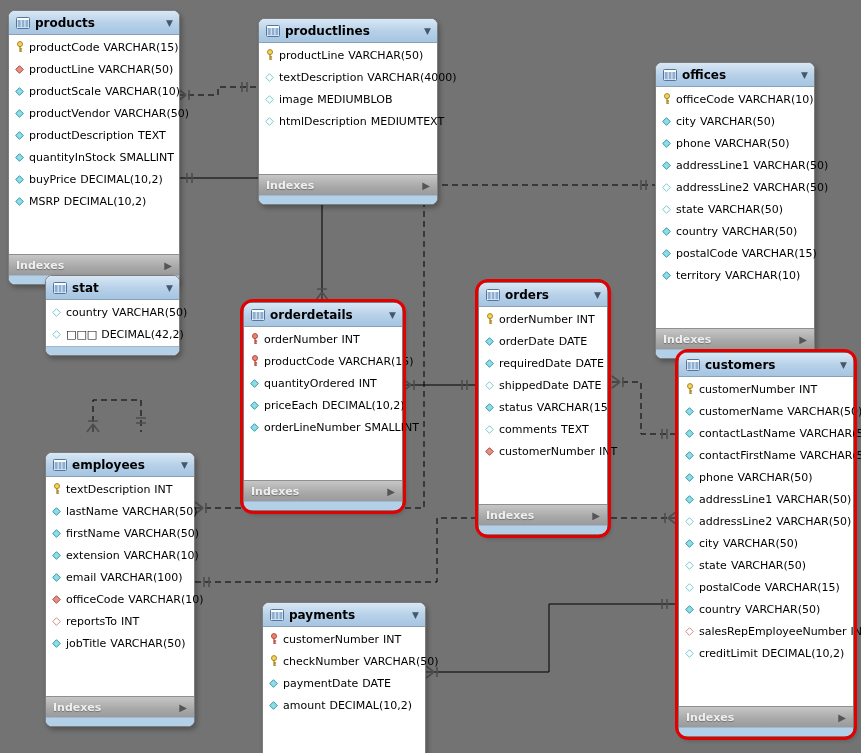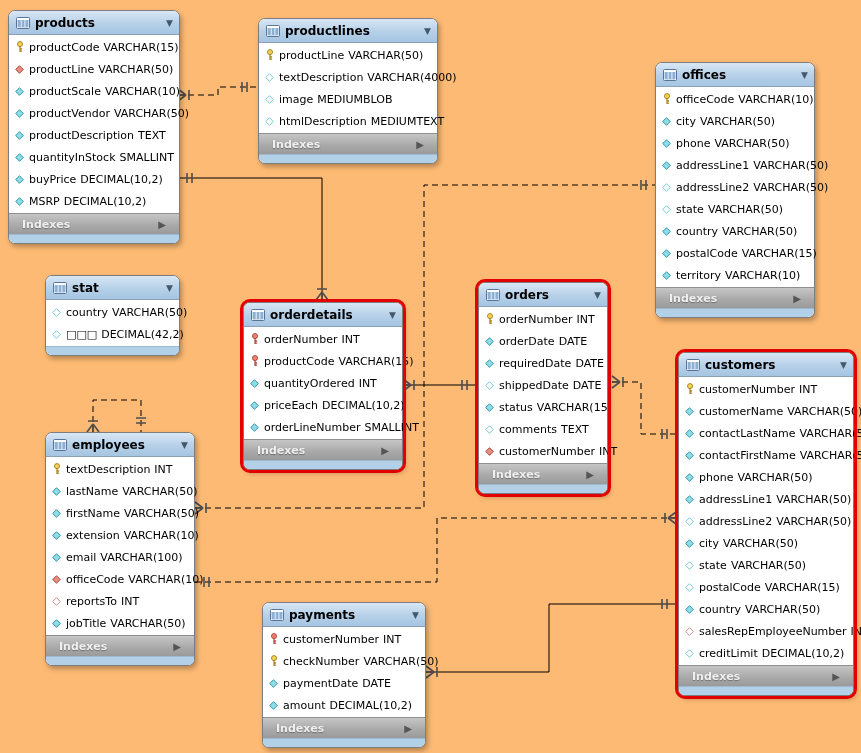--- a/index.html
+++ b/index.html
@@ -1,43 +1,43 @@
 <!DOCTYPE html>
 <html><head>
 <meta charset="utf-8">
 <style>
   html,body{margin:0;padding:0;background:#fff;}
   #canvas{
-    position:relative;width:861px;height:753px;background:#fdba74;overflow:hidden;
+    position:relative;width:861px;height:753px;background:#737373;overflow:hidden;
     font-family:"DejaVu Sans","Liberation Sans",sans-serif;
   }
   .connector-layer{position:absolute;left:0;top:0;z-index:1;}
   .table-node{
     position:absolute;z-index:2;
     border:1px solid #7d7d7d;border-radius:7px;
     background:#fff;
     box-shadow:2px 3px 5px rgba(0,0,0,.28);
   }
-  .table-node.highlighted{outline:3px solid #e30000;outline-offset:0px;}
+  .table-node.highlighted{outline:3px solid #e30000;outline-offset:0px;border-radius:10px;}
   .t-header{
     height:23px;display:flex;align-items:center;gap:5px;padding:0 6px 0 7px;
     background:linear-gradient(180deg,#d8e7f5 0%,#b6d0e8 55%,#a5c5e2 100%);
     border-bottom:1px solid #8aa0b5;border-radius:6px 6px 0 0;
   }
   .t-title{font-size:12px;font-weight:bold;color:#000;flex:1 1 auto;white-space:nowrap;}
   .t-collapse{font-size:9px;color:#44586c;cursor:pointer;}
   .t-body{background:#fff;padding:1px 0;}
   .t-row{height:22px;display:flex;align-items:center;gap:4px;padding:0 5px;white-space:nowrap;}
   .c-icon{width:11px;display:flex;justify-content:center;flex:0 0 auto;}
   .c-name{font-size:11px;color:#000;}
   .c-type{font-size:11px;color:#000;}
   .t-footer{
-    height:20px;display:flex;align-items:center;padding:0 13px;
+    height:20px;display:flex;align-items:center;padding:0 7px;
     background:linear-gradient(180deg,#c6c6c6 0%,#a8a8a8 60%,#9a9a9a 100%);
-    border-top:1px solid #8f8f8f;cursor:pointer;
+    border-top:1px solid #8f8f8f;cursor:pointer;margin-top:41px;
   }
   .f-label{font-size:11px;font-weight:bold;color:#efefef;text-shadow:0 1px 1px rgba(90,90,90,.7);flex:1 1 auto;}
   .f-arrow{font-size:10px;color:#555;}
   .t-bottom{height:8px;background:#b3d0e9;border-radius:0 0 6px 6px;border-top:1px solid #9db8cf;}
 </style>
 </head>
 <body>
 
 <div id="canvas">
     <svg width="861" height="753" class="connector-layer">
@@ -650,21 +650,21 @@
           <span class="c-name">creditLimit</span>
           <span class="c-type">DECIMAL(10,2)</span>
         </div>
       </div>
       <div class="t-footer">
         <span class="f-label">Indexes</span>
         <span class="f-arrow">▶</span>
       </div>
       <div class="t-bottom"></div>
     </div>
-    <div class="table-node" style="left: 45px; top: 432px; width: 148px;">
+    <div class="table-node" style="left: 45px; top: 452px; width: 148px;">
       <div class="t-header">
         <span class="c-icon" style="width: 14px;">
           <svg width="14" height="12" viewBox="0 0 14 12">
             <rect x=".5" y=".5" width="13" height="11" rx="1" fill="#fdfdfd" stroke="#56749a"></rect>
             <rect x="1.6" y="3" width="10.8" height="7.4" fill="#8cb0d4"></rect>
             <path d="M5.2 3 V10.4 M8.9 3 V10.4" stroke="#e9eff6" stroke-width="1"></path>
           </svg>
         </span>
         <span class="t-title">employees</span>
         <span class="t-collapse">▼</span>

